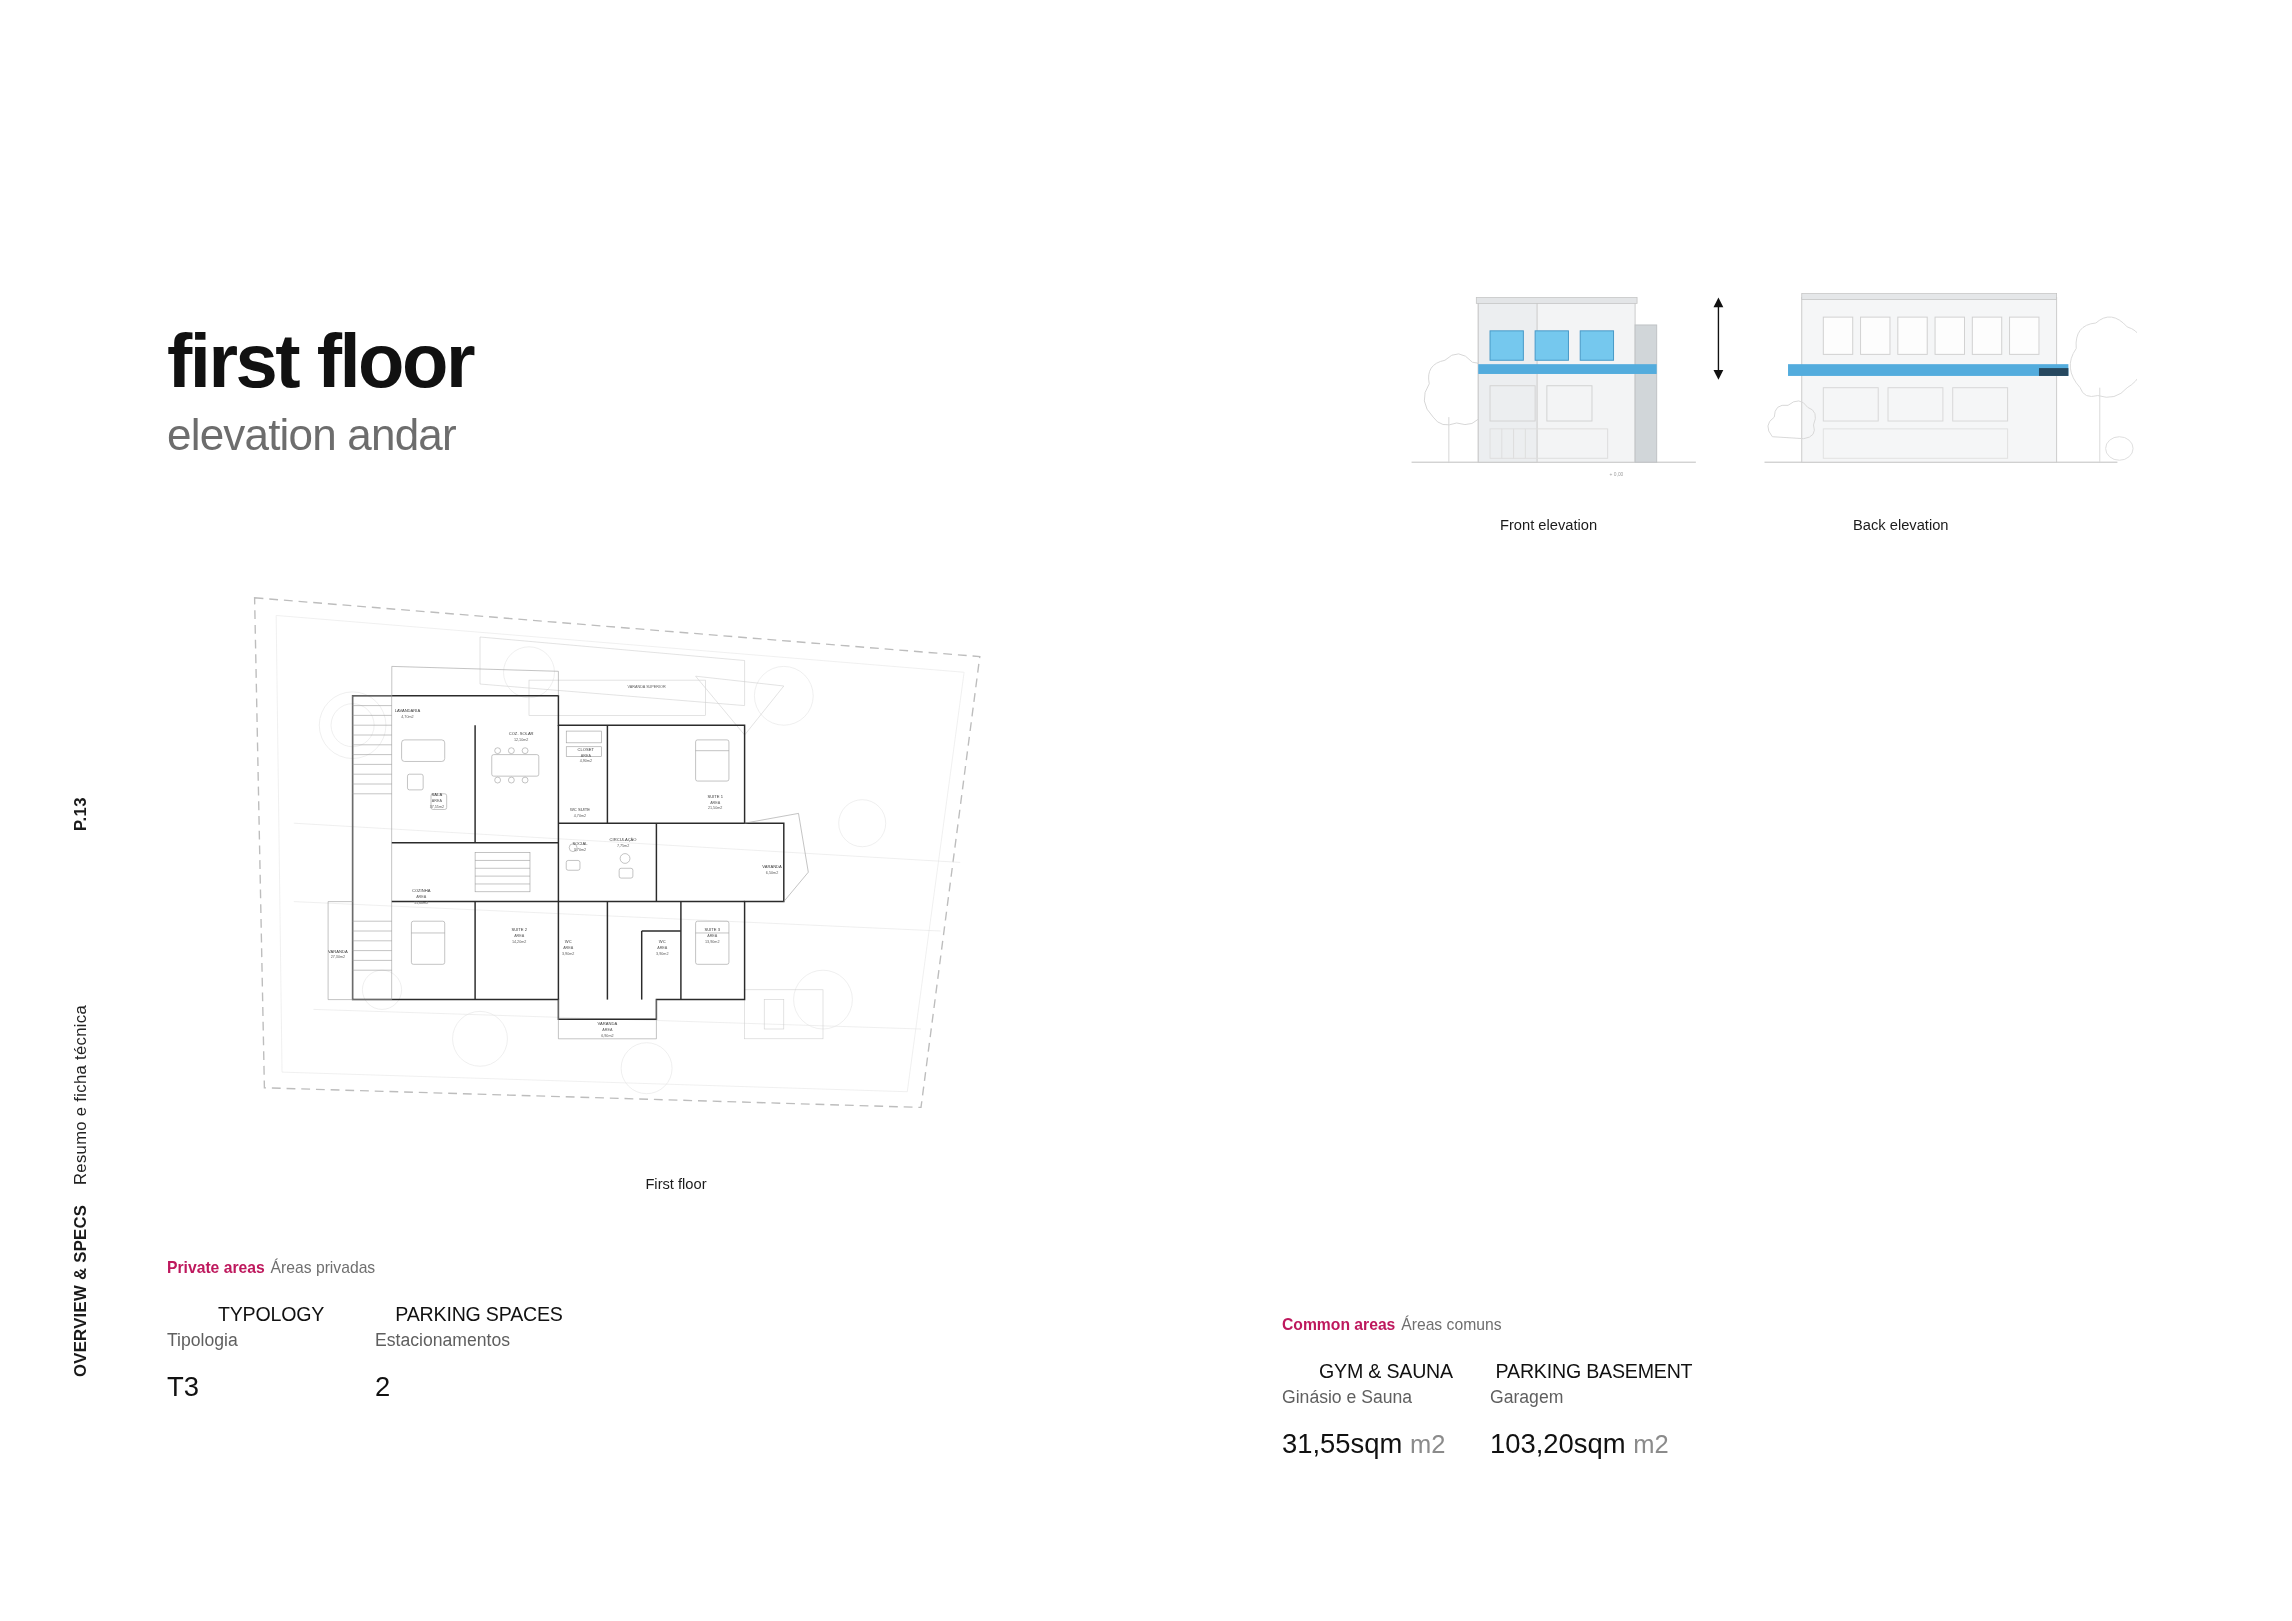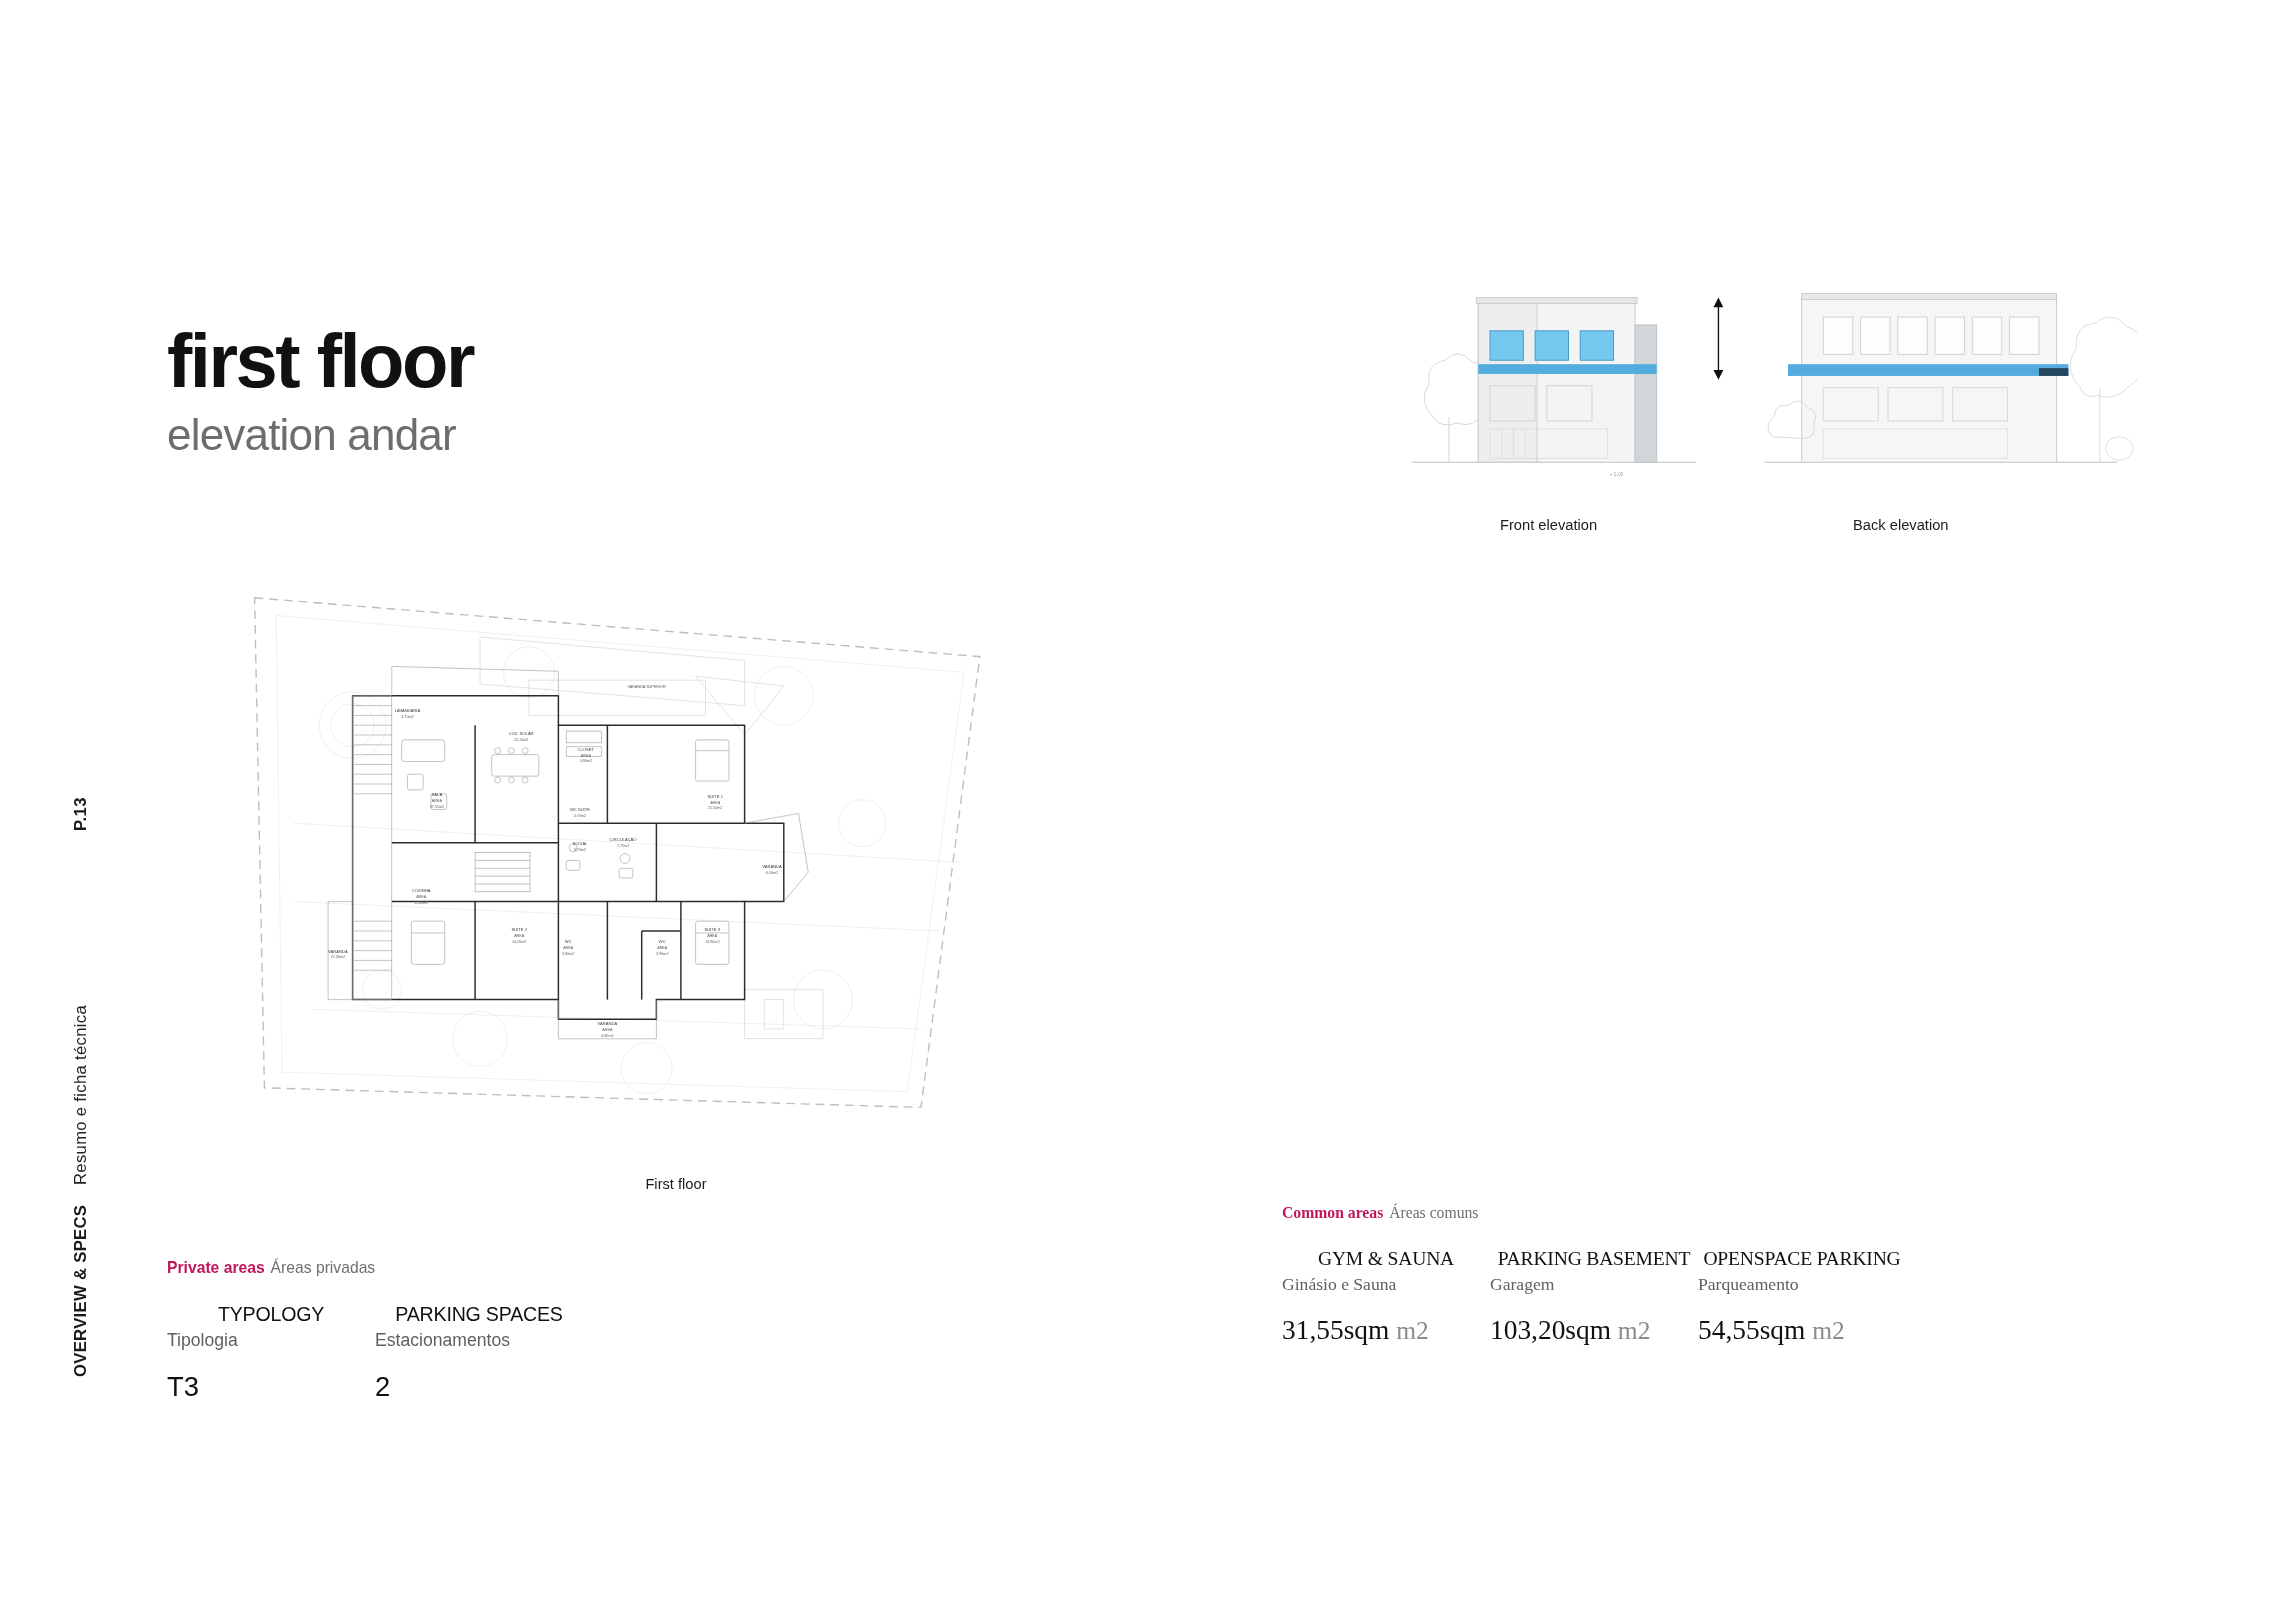--- a/index.html
+++ b/index.html
@@ -95,21 +95,21 @@
     left: 235px;
     top: 1176px;
     width: 882px;
     text-align: center;
     font-size: 14.7px;
     color: #1b1b1b;
   }
 
   
   .specs-left { position: absolute; left: 167px; top: 1259px; }
-  .specs-right { position: absolute; left: 1282px; top: 1204px; font-family: Liberation Serif, serif; }
+  .specs-right { position: absolute; left: 1282px; top: 1316px; }
 
   .spec-head {
     font-size: 15.7px;
     margin-bottom: 25.5px;
     white-space: nowrap;
   }
   .spec-head b { font-weight: bold; color: #be185d; }
   .spec-head span { color: #6f6f6f; margin-left: 5.9px; }
 
   .spec-cols { display: flex; }
@@ -445,25 +445,17 @@
         </div>
       </div>
       <div class="spec-col rw-2">
         <div class="en">PARKING BASEMENT</div>
         <div class="pt">Garagem</div>
         <div class="val">
           <span>103,20sqm</span>
           <span class="unit">m2</span>
         </div>
       </div>
-      <div class="spec-col rw-3">
-        <div class="en">OPENSPACE PARKING</div>
-        <div class="pt">Parqueamento</div>
-        <div class="val">
-          <span>54,55sqm</span>
-          <span class="unit">m2</span>
-        </div>
-      </div>
     </div>
   </div>
 
 </div>
 
 
 </body></html>

